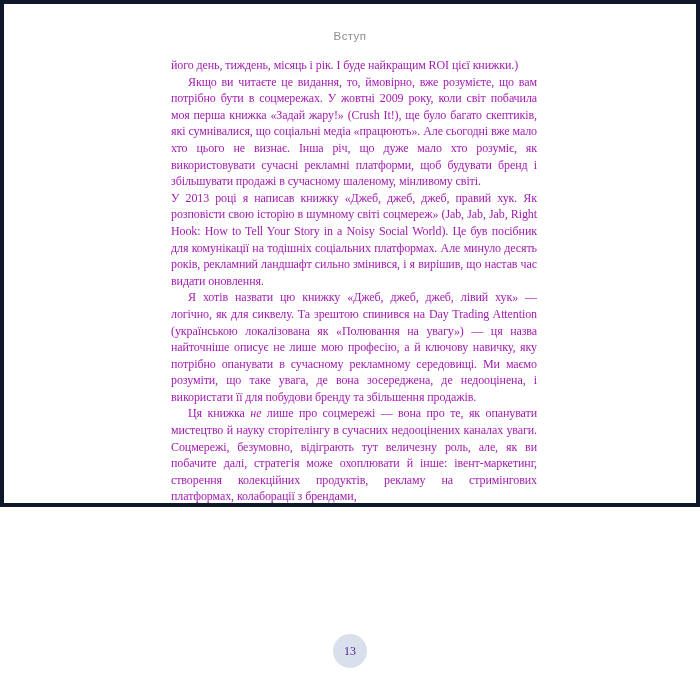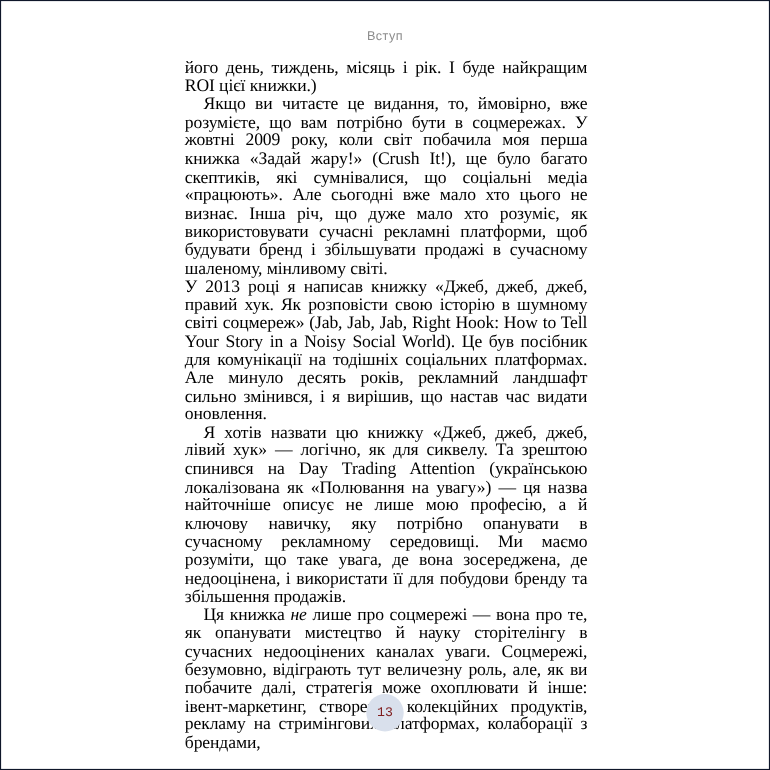--- a/index.html
+++ b/index.html
@@ -9,49 +9,49 @@
   }
   body {
     width: 700px;
     height: 700px;
     font-family: "Liberation Serif", serif;
     overflow: hidden;
   }
   .page {
     position: relative;
     width: 700px;
-    height: 700px;
+    height: 507px;
     box-sizing: border-box;
     background: #ffffff;
-    border: 1px solid #0f172a;
+    border: 4px solid #0f172a;
   }
   .running-head {
     position: absolute;
     top: 26px;
     left: 0;
     right: 0;
     text-align: center;
     font-family: "Liberation Sans", sans-serif;
     font-size: 11.5px;
     letter-spacing: 0.4px;
     color: #8d8d8d;
   }
   .text-column {
     position: absolute;
     left: 167px;
     top: 53px;
     width: 366px;
   }
   .paragraph {
     margin: 0;
-    font-size: 16px;
+    font-size: 12px;
     line-height: 16.6px;
     letter-spacing: -0.1px;
     text-align: justify;
-    color: #000000;
+    color: #a21caf;
     hyphens: none;
     -webkit-hyphens: none;
   }
   .paragraph.indent {
     text-indent: 17px;
   }
   .paragraph em {
     font-style: italic;
   }
   .section-heading {
@@ -71,23 +71,23 @@
     display: flex;
     justify-content: center;
   }
   .page-number-circle {
     width: 34px;
     height: 34px;
     border-radius: 50%;
     display: flex;
     align-items: center;
     justify-content: center;
-    font-family: Liberation Mono, monospace;
+    font-family: Liberation Serif, serif;
     font-size: 12px;
-    color: #7f1d1d;
+    color: #4c1d95;
   }
 </style>
 </head>
 <body>
 
 <div class="page">
 
   <header class="running-head">Вступ</header>
 
   <main class="text-column" id="content-root">

